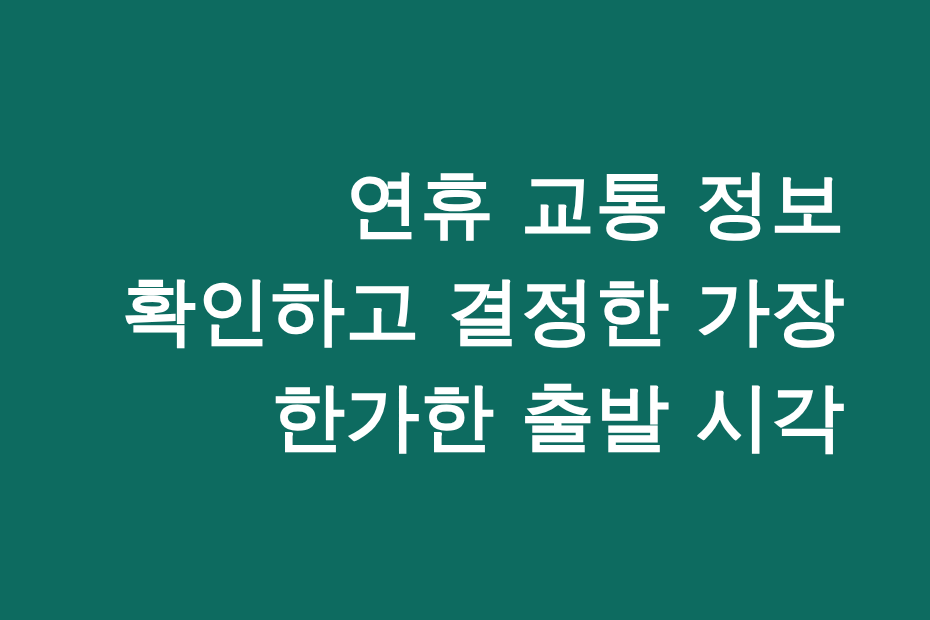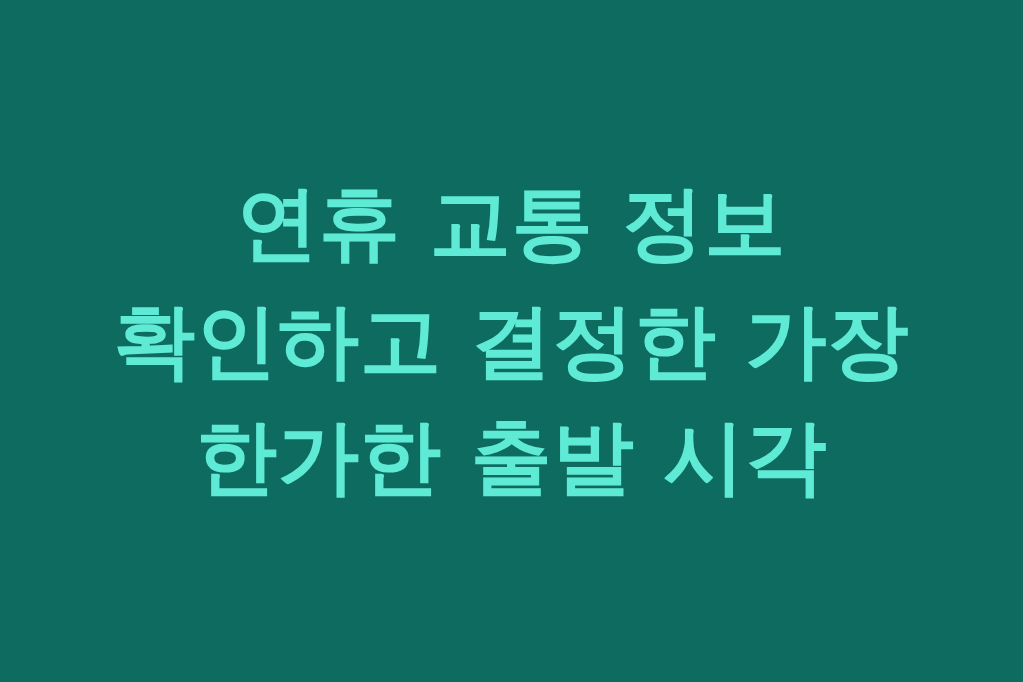--- a/index.html
+++ b/index.html
@@ -40,14 +40,14 @@
     word-break: keep-all;
     overflow-wrap: anywhere;
     white-space: normal;
     -webkit-font-smoothing: antialiased;
   }
 </style>
 </head>
 <body>
 
 <div id="text-card" style="background: rgb(13, 107, 96);">
-  <p id="headline" style="color: #5eead4;">연휴 교통 정보 확인하고 결정한 가장 한가한 출발 시각</p>
+  <p id="headline" style="color: #ffffff; text-align: right;">연휴 교통 정보 확인하고 결정한 가장 한가한 출발 시각</p>
 </div>
 
 </body></html>

